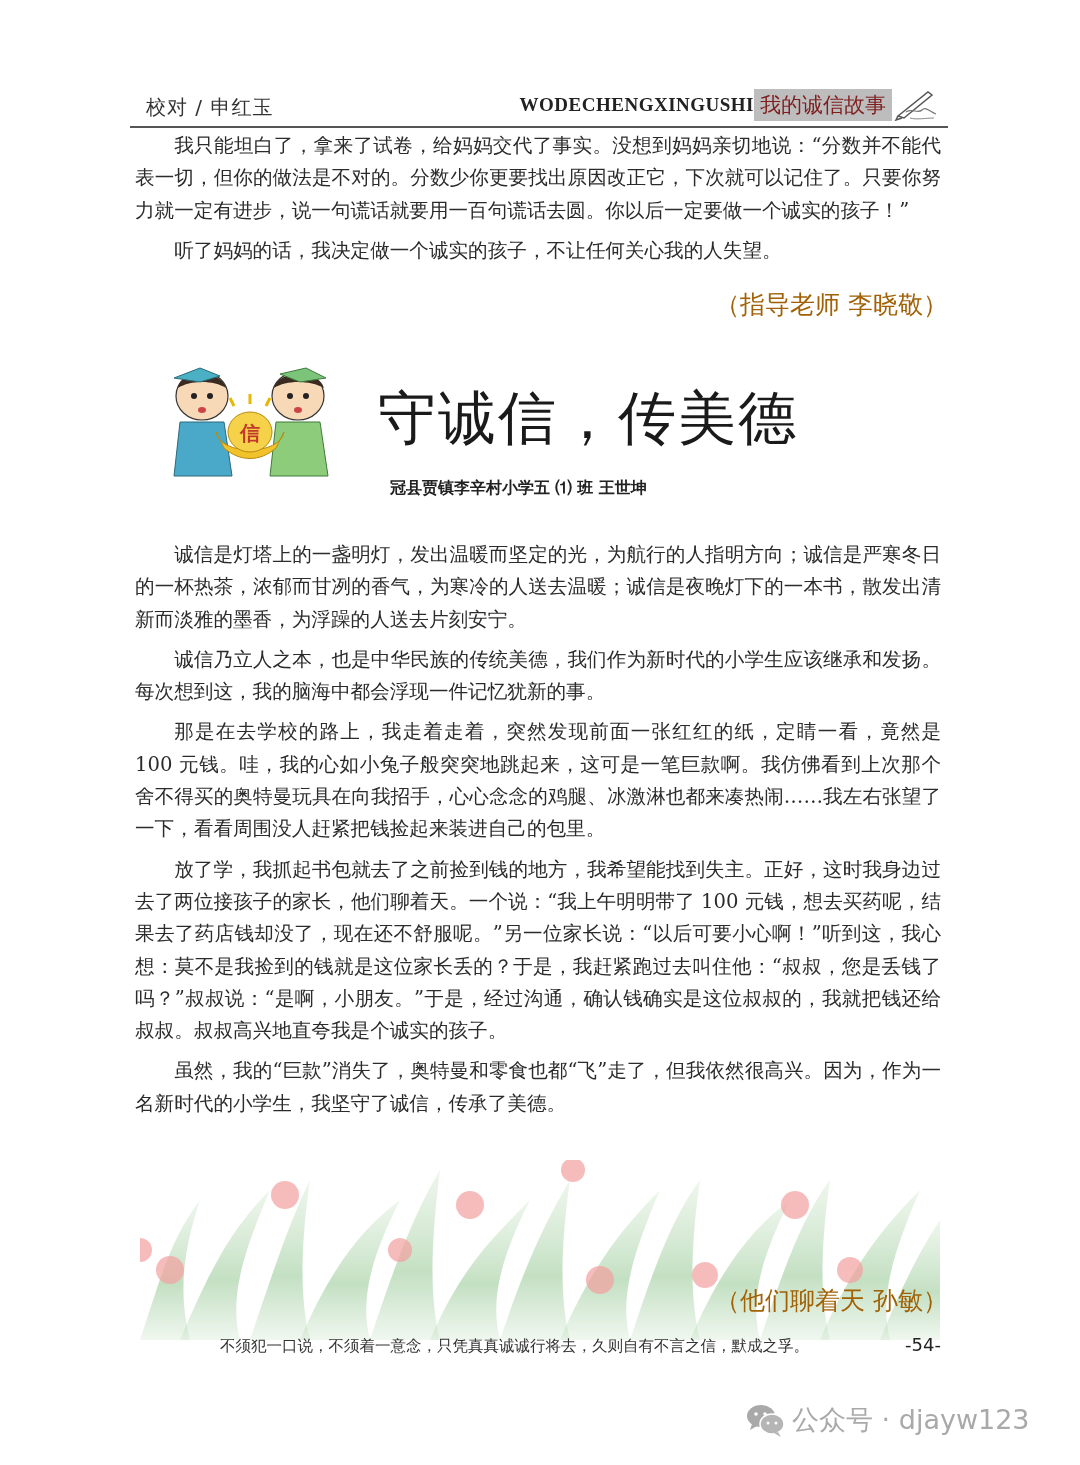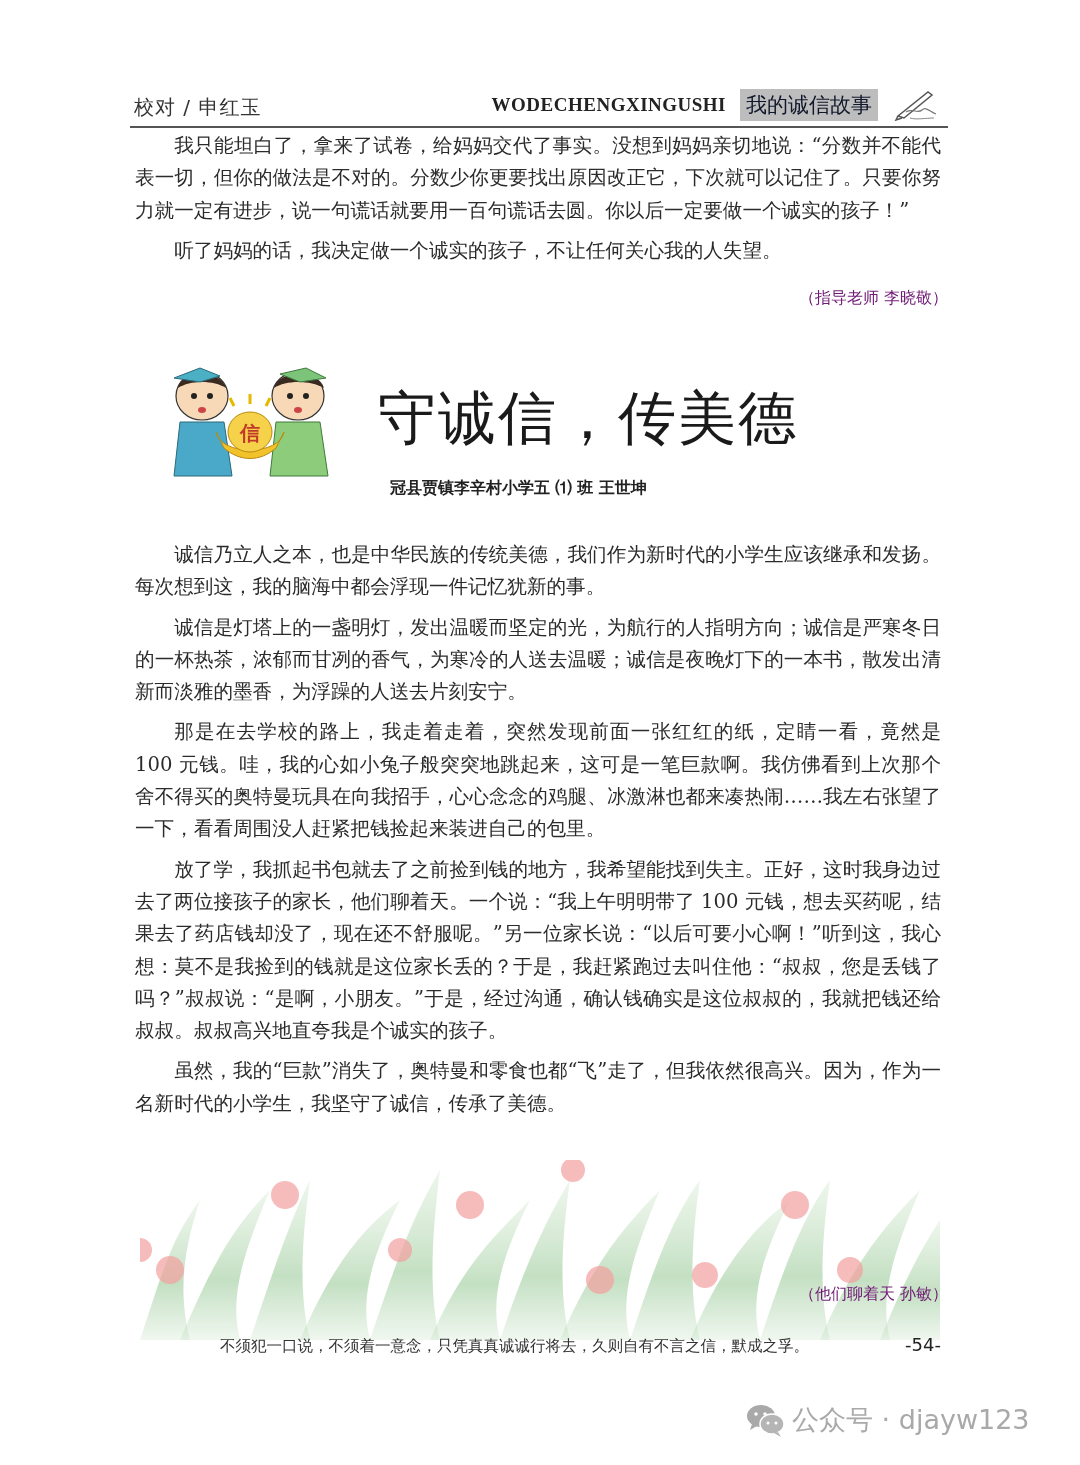--- a/index.html
+++ b/index.html
@@ -1,30 +1,30 @@
 <!DOCTYPE html>
 <html><head>
 <meta charset="utf-8">
 <style>
   html, body { margin: 0; padding: 0; }
   body {
     width: 1080px; height: 1465px; background: #ffffff; position: relative; overflow: hidden;
     font-family: "DejaVu Serif", "Liberation Serif", serif; color: #2a2a2a;
   }
   .header { position: absolute; left: 130px; top: 86px; width: 820px; height: 40px; }
-  .proof { position: absolute; left: 4px; top: 8px; font-size: 20px; color: #333; font-family: "DejaVu Sans", sans-serif; letter-spacing: 1px; }
-  .hdr-right { position: absolute; right: 12px; top: 2px; display: flex; align-items: center; gap: 14px; }
+  .proof { position: absolute; left: 16px; top: 8px; font-size: 20px; color: #333; font-family: "DejaVu Sans", sans-serif; letter-spacing: 1px; }
+  .hdr-right { position: absolute; right: 12px; top: 2px; display: flex; align-items: center; gap: 0; }
   .pinyin { font-family: "Liberation Serif", serif; font-weight: bold; font-size: 19px; color: #222; letter-spacing: 0.5px; }
-  .column-box { background: #bdbdbd; padding: 2px 6px; font-family: "DejaVu Sans", sans-serif; font-size: 21px; color: #0f172a; text-align: right; }
+  .column-box { background: #bdbdbd; padding: 2px 6px; font-family: "DejaVu Sans", sans-serif; font-size: 21px; color: #7f1d1d; text-align: right; }
   .pen-icon { width: 46px; height: 34px; }
   .hdr-rule { position: absolute; left: 130px; top: 126px; width: 818px; height: 2px; background: #555; }
 
   .para { position: absolute; left: 127px; width: 822px; font-size: 19.6px; line-height: 32.3px; text-align: justify; color: #2b2b2b; }
   .para p { margin: 8px; text-indent: 2em; }
-  .sig { position: absolute; right: 132px; font-size: 16px; color: #701a75; }
+  .sig { position: absolute; right: 132px; font-size: 25px; color: #a16207; }
 
   .title-art { position: absolute; left: 160px; top: 366px; width: 180px; height: 116px; }
   .title { position: absolute; left: 378px; top: 380px; font-family: "DejaVu Sans", sans-serif; font-size: 58px; color: #1a1a1a; letter-spacing: 2px; }
   .byline { position: absolute; left: 390px; top: 478px; font-family: "DejaVu Sans", sans-serif; font-size: 16px; color: #222; font-weight: bold; }
 
   .grass { position: absolute; left: 140px; top: 1160px; width: 800px; height: 180px; }
 
   .footer-quote { position: absolute; left: 220px; top: 1336px; font-family: "DejaVu Sans", sans-serif; font-size: 15.5px; color: #333; }
   .page-num { position: absolute; left: 905px; top: 1334px; font-family: "DejaVu Sans", sans-serif; font-size: 18px; color: #222; }
 
@@ -113,22 +113,22 @@
     <circle cx="0" cy="90" r="12"></circle>
     <circle cx="30" cy="110" r="14"></circle>
     <circle cx="460" cy="120" r="14"></circle>
     <circle cx="565" cy="115" r="13"></circle>
     <circle cx="710" cy="110" r="13"></circle>
     <circle cx="260" cy="90" r="12"></circle>
   </g>
 </svg>
 
 <div class="para" style="top:531px;">
+  <p>诚信是灯塔上的一盏明灯，发出温暖而坚定的光，为航行的人指明方向；诚信是严寒冬日的一杯热茶，浓郁而甘冽的香气，为寒冷的人送去温暖；诚信是夜晚灯下的一本书，散发出清新而淡雅的墨香，为浮躁的人送去片刻安宁。</p>
   <p>诚信乃立人之本，也是中华民族的传统美德，我们作为新时代的小学生应该继承和发扬。每次想到这，我的脑海中都会浮现一件记忆犹新的事。</p>
-  <p>诚信是灯塔上的一盏明灯，发出温暖而坚定的光，为航行的人指明方向；诚信是严寒冬日的一杯热茶，浓郁而甘冽的香气，为寒冷的人送去温暖；诚信是夜晚灯下的一本书，散发出清新而淡雅的墨香，为浮躁的人送去片刻安宁。</p>
   <p>那是在去学校的路上，我走着走着，突然发现前面一张红红的纸，定睛一看，竟然是 100 元钱。哇，我的心如小兔子般突突地跳起来，这可是一笔巨款啊。我仿佛看到上次那个舍不得买的奥特曼玩具在向我招手，心心念念的鸡腿、冰激淋也都来凑热闹……我左右张望了一下，看看周围没人赶紧把钱捡起来装进自己的包里。</p>
   <p>放了学，我抓起书包就去了之前捡到钱的地方，我希望能找到失主。正好，这时我身边过去了两位接孩子的家长，他们聊着天。一个说：“我上午明明带了 100 元钱，想去买药呢，结果去了药店钱却没了，现在还不舒服呢。”另一位家长说：“以后可要小心啊！”听到这，我心想：莫不是我捡到的钱就是这位家长丢的？于是，我赶紧跑过去叫住他：“叔叔，您是丢钱了吗？”叔叔说：“是啊，小朋友。”于是，经过沟通，确认钱确实是这位叔叔的，我就把钱还给叔叔。叔叔高兴地直夸我是个诚实的孩子。</p>
   <p>虽然，我的“巨款”消失了，奥特曼和零食也都“飞”走了，但我依然很高兴。因为，作为一名新时代的小学生，我坚守了诚信，传承了美德。</p>
 </div>
 <div class="sig" style="top:1284px;">（他们聊着天  孙敏）</div>
 
 <div class="footer-quote">不须犯一口说，不须着一意念，只凭真真诚诚行将去，久则自有不言之信，默成之孚。</div>
 <div class="page-num">-54-</div>
 
 <div class="watermark">

